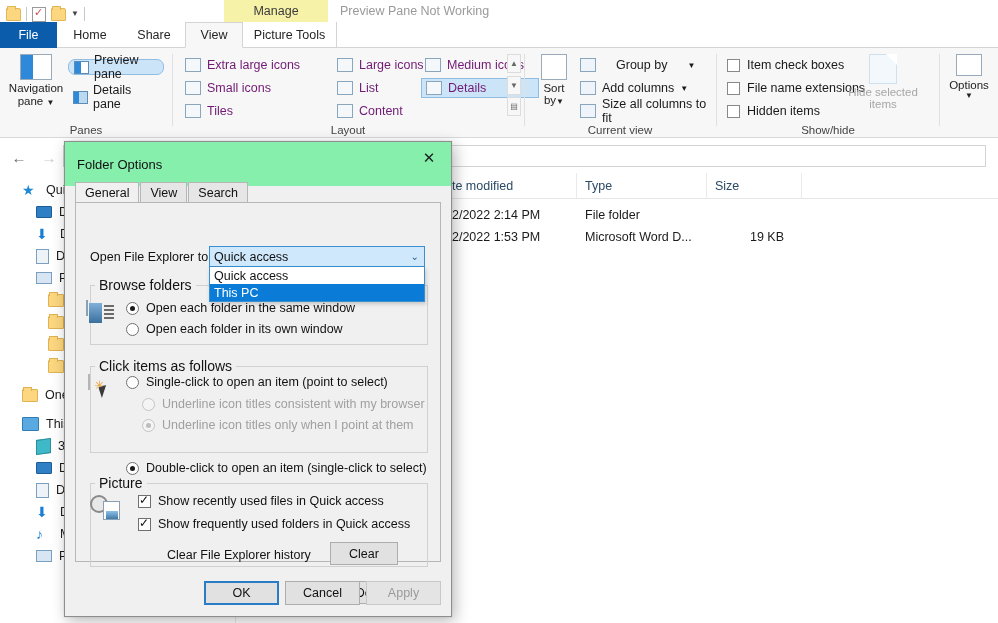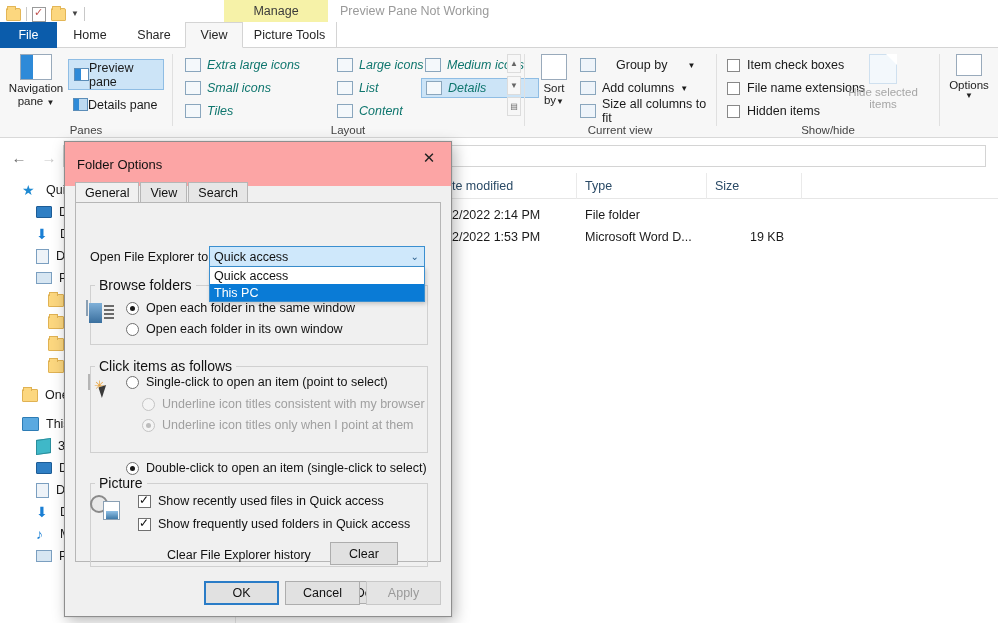--- a/index.html
+++ b/index.html
@@ -86,34 +86,34 @@
   }
   .navpane-ico {
     width:32px; height:26px; border:1px solid #9ab; background:#fff; margin-bottom:2px;
     display:flex;
   }
   .navpane-ico i { display:block; width:12px; background:#2e8ad8; }
   .navpane-txt { text-align:center; line-height:13px; }
   .caretd { font-size:8px; }
 
   .tgl {
-    position:absolute; height:31px; display:flex; align-items:center;
-    padding:0 5px; font-size:12.5px; color:#1a1a1a; cursor:default;
+    position:absolute; height:16px; display:flex; align-items:center;
+    gap:5px; padding:0 5px; font-size:12.5px; color:#1a1a1a; cursor:default;border-radius:7px;
   }
   .tgl.sel { background:#cce4f7; border:1px solid #8fbde4; }
   .mini-pane {
     width:15px; height:13px; border:1px solid #5b8db8; background:#fff; display:flex; flex:none;
   }
   .mini-pane b { display:block; height:100%; }
 
   
   .g-layout { left:173px; width:350px; }
   .lay-item {
     position:absolute; height:20px; display:flex; align-items:center; gap:6px;
-    font-size:12.5px; color:#0f766e; padding:0 4px; cursor:default;font-style:italic;
+    font-size:12.5px; color:#701a75; padding:0 4px; cursor:default;
   }
   .lay-item.sel { background:#cce4f7; border:1px solid #8fbde4; }
   .lay-ico { width:16px; height:14px; flex:none; position:relative; }
   .li-box { border:1px solid #8aa6bd; background:#f4f8fb; width:16px; height:14px; }
   .scrollarrows {
     position:absolute; right:2px; top:6px; width:14px; height:62px;
     display:flex; flex-direction:column; justify-content:space-between;
   }
   .sa {
     width:14px; height:19px; border:1px solid #dcdcdc; background:#f7f7f7;
@@ -234,21 +234,21 @@
   .cell { position:absolute; top:0; height:22px; display:flex; align-items:center; padding-left:8px; }
   .cell.r { justify-content:flex-end; padding-right:18px; padding-left:0; }
 
   
   .dlg {
     position:absolute; left:64px; top:141px; width:388px; height:476px;
     background:#f0f0f0; border:1px solid #8e8e8e;
     box-shadow:0 0 0 1px rgba(0,0,0,0.03), 3px 4px 14px rgba(0,0,0,0.28);
   }
   .dlg-title {
-    position:absolute; left:0; top:0; width:100%; height:44px; background:#fca5a5;
+    position:absolute; left:0; top:0; width:100%; height:44px; background:#86efac;
     display:flex; align-items:center;
   }
   .dlg-title span.t { margin-left:12px; font-size:13px; color:#111; }
   .dlg-close {
     position:absolute; right:0; top:0; width:44px; height:32px;
     display:flex; align-items:center; justify-content:center;
     font-size:15px; color:#222; cursor:default;
   }
   .dlg-body { position:absolute; left:0; top:32px; right:0; bottom:46px; }
 

